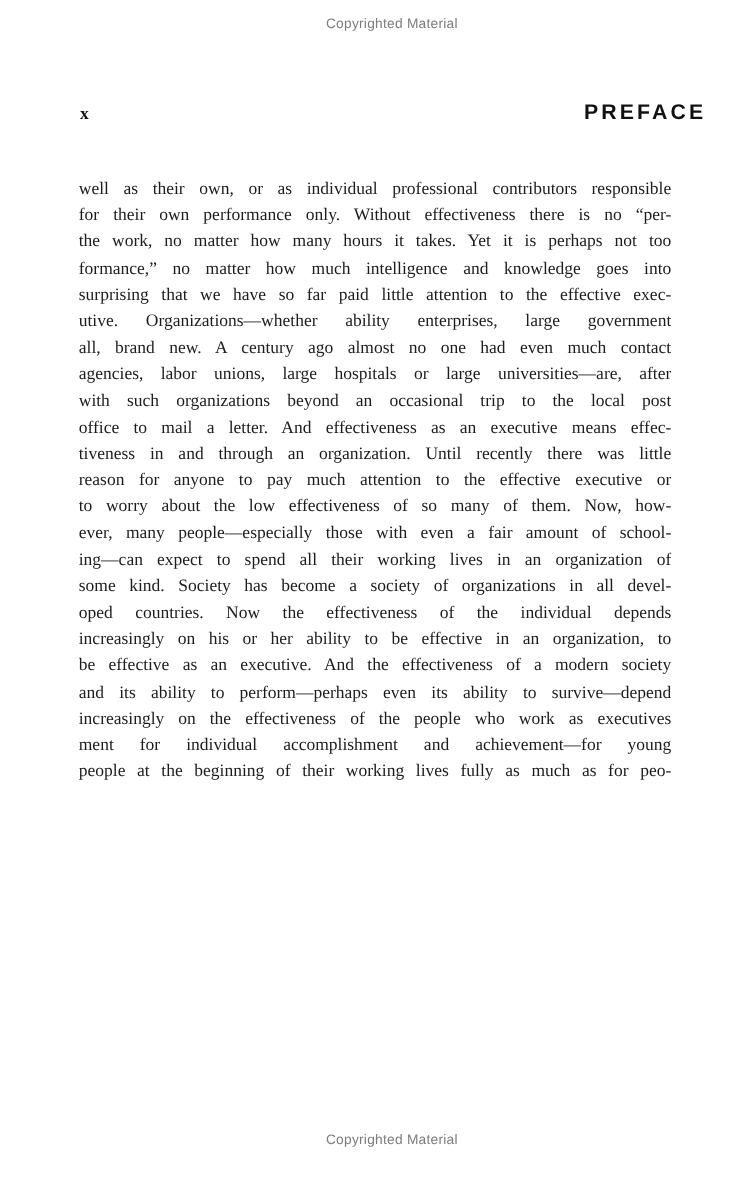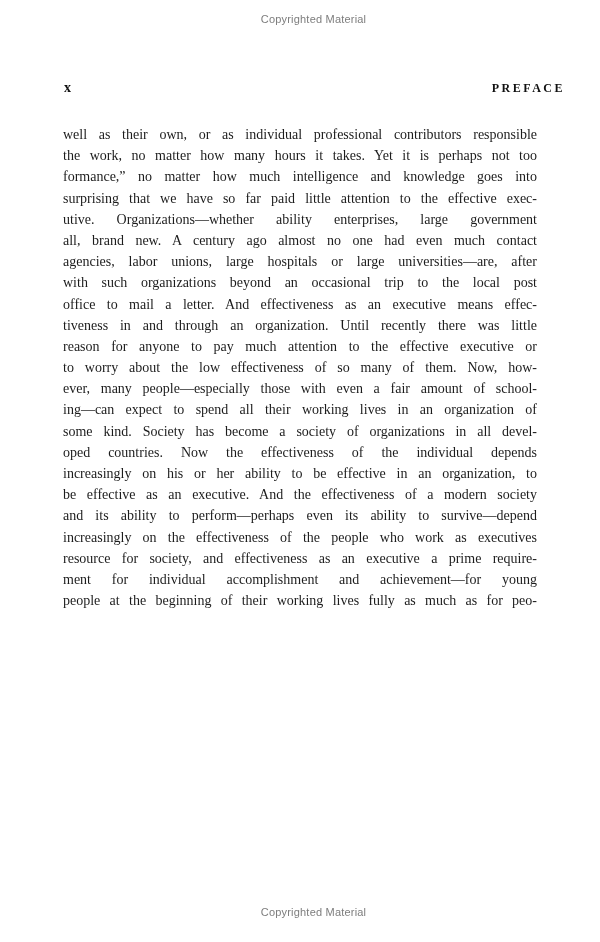--- a/index.html
+++ b/index.html
@@ -39,29 +39,29 @@
     justify-content: space-between;
     align-items: baseline;
   }
   .page-number {
     font-family: "Liberation Serif", serif;
     font-weight: bold;
     font-size: 14px;
     color: #111111;
   }
   .header-title {
-    font-family: Liberation Serif, serif;
-    font-size: 12px;
+    font-family: Liberation Sans, sans-serif;
+    font-size: 17px;
     font-weight: bold;
     letter-spacing: 2.5px;
     color: #111111;
   }
   .body-text {
     position: absolute;
-    top: 124px;
+    top: 141px;
     left: 63px;
     width: 474px;
   }
   .body-line {
     font-size: 14px;
     line-height: 21.2px;
     height: 21.2px;
     text-align: justify;
     text-align-last: justify;
     color: #1c1c1c;
@@ -79,39 +79,39 @@
 
   <div class="copyright-notice top">Copyrighted Material</div>
 
   <div class="page-header">
     <span class="page-number">x</span>
     <span class="header-title">PREFACE</span>
   </div>
 
   <div class="body-text">
       <div class="body-line">well as their own, or as individual professional contributors responsible</div>
+      <div class="body-line">for their own performance only. Without effectiveness there is no “per-</div>
       <div class="body-line">the work, no matter how many hours it takes. Yet it is perhaps not too</div>
       <div class="body-line">formance,” no matter how much intelligence and knowledge goes into</div>
       <div class="body-line">surprising that we have so far paid little attention to the effective exec-</div>
       <div class="body-line">utive. Organizations—whether ability enterprises, large government</div>
       <div class="body-line">all, brand new. A century ago almost no one had even much contact</div>
       <div class="body-line">agencies, labor unions, large hospitals or large universities—are, after</div>
       <div class="body-line">with such organizations beyond an occasional trip to the local post</div>
       <div class="body-line">office to mail a letter. And effectiveness as an executive means effec-</div>
       <div class="body-line">tiveness in and through an organization. Until recently there was little</div>
       <div class="body-line">reason for anyone to pay much attention to the effective executive or</div>
       <div class="body-line">to worry about the low effectiveness of so many of them. Now, how-</div>
       <div class="body-line">ever, many people—especially those with even a fair amount of school-</div>
       <div class="body-line">ing—can expect to spend all their working lives in an organization of</div>
       <div class="body-line">some kind. Society has become a society of organizations in all devel-</div>
       <div class="body-line">oped countries. Now the effectiveness of the individual depends</div>
       <div class="body-line">increasingly on his or her ability to be effective in an organization, to</div>
       <div class="body-line">be effective as an executive. And the effectiveness of a modern society</div>
       <div class="body-line">and its ability to perform—perhaps even its ability to survive—depend</div>
       <div class="body-line">increasingly on the effectiveness of the people who work as executives</div>
-      <div class="body-line">resource for society, and effectiveness as an executive a prime require-</div>
       <div class="body-line">ment for individual accomplishment and achievement—for young</div>
       <div class="body-line">people at the beginning of their working lives fully as much as for peo-</div>
     </div>
 
   <div class="copyright-notice bottom">Copyrighted Material</div>
 
 </div>
 
 </body></html>

